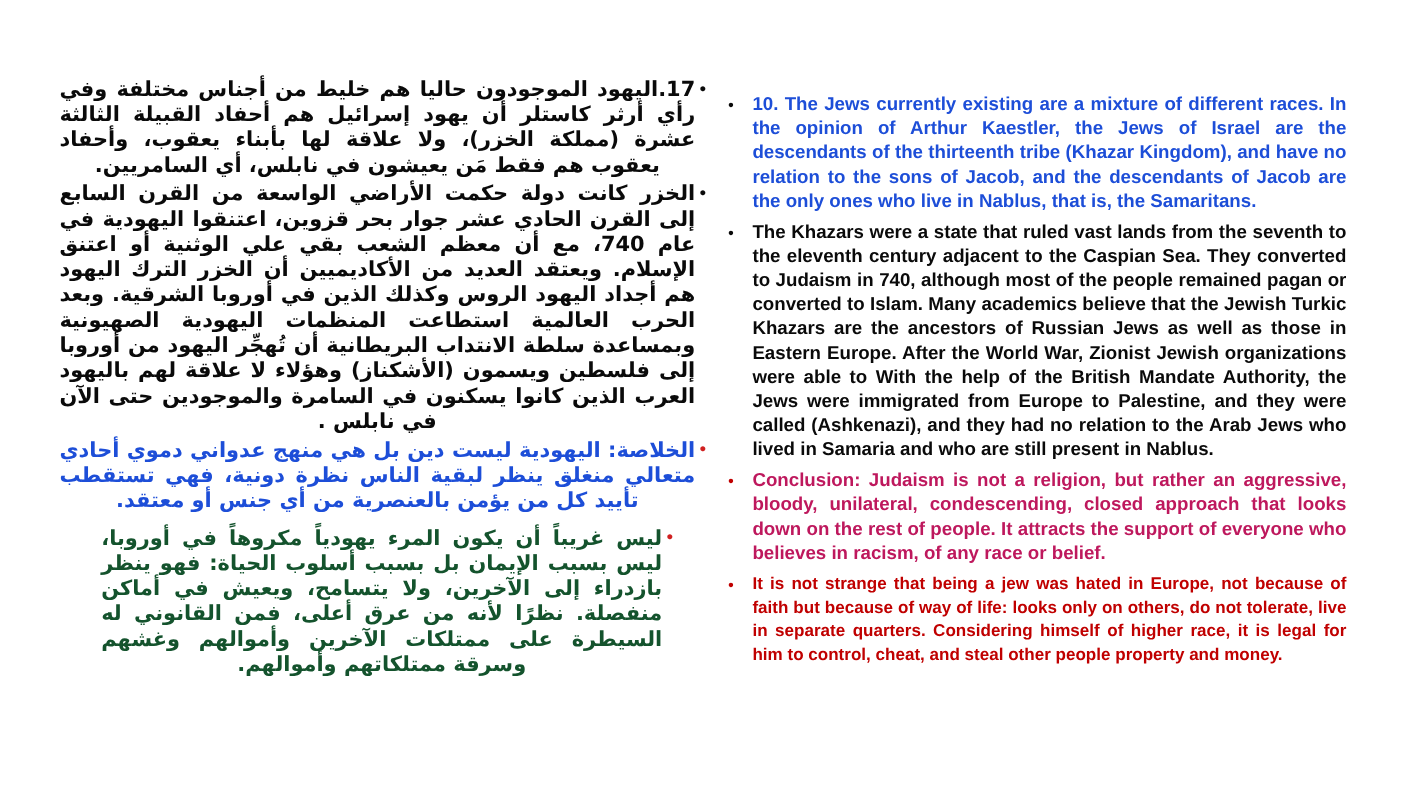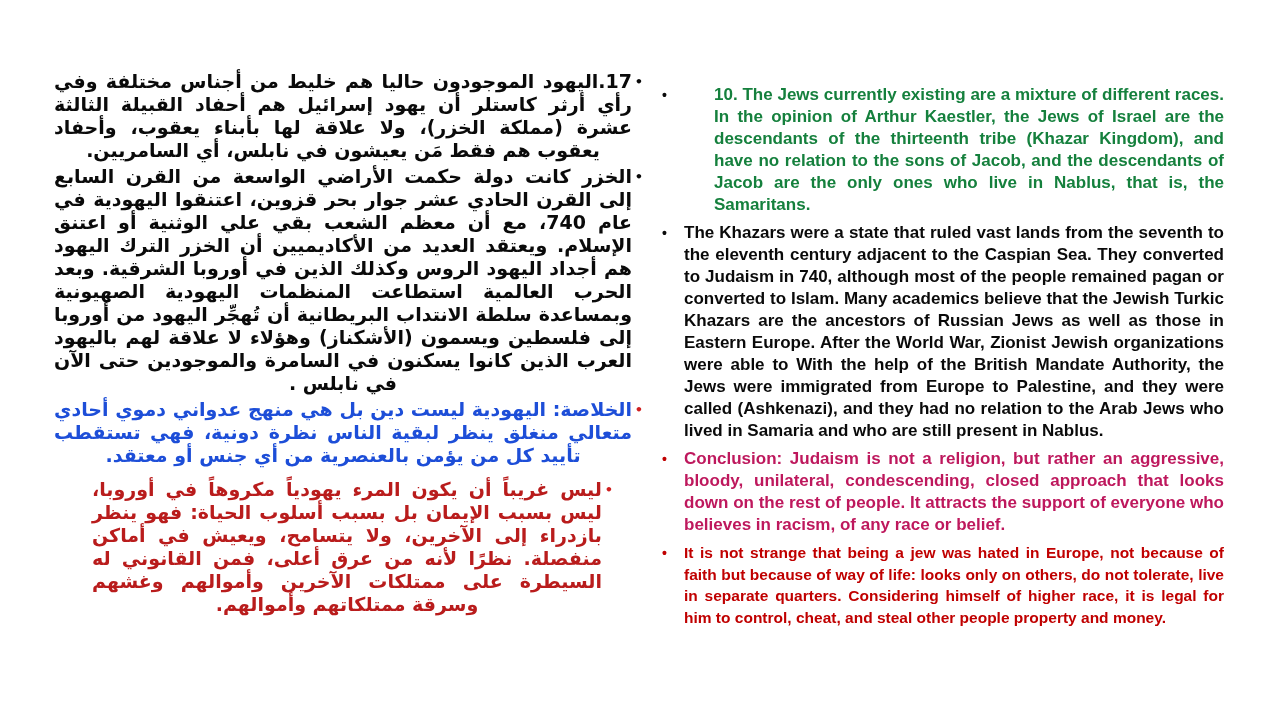--- a/index.html
+++ b/index.html
@@ -98,30 +98,30 @@
       <p class="text" style="color: rgb(10, 10, 10);">الخزر كانت دولة حكمت الأراضي الواسعة من القرن السابع إلى القرن الحادي عشر جوار بحر قزوين، اعتنقوا اليهودية في عام 740، مع أن معظم الشعب بقي علي الوثنية أو اعتنق الإسلام. ويعتقد العديد من الأكاديميين أن الخزر الترك اليهود هم أجداد اليهود الروس وكذلك الذين في أوروبا الشرقية. وبعد الحرب العالمية استطاعت المنظمات اليهودية الصهيونية وبمساعدة سلطة الانتداب البريطانية أن تُهجِّر اليهود من أوروبا إلى فلسطين ويسمون (الأشكناز) وهؤلاء لا علاقة لهم باليهود العرب الذين كانوا يسكنون في السامرة والموجودين حتى الآن في نابلس .</p>
     </div>
 
     <div class="item">
       <span class="bullet" style="color: rgb(208, 32, 32);">•</span>
       <p class="text" style="color: #1d4ed8;">الخلاصة: اليهودية ليست دين بل هي منهج عدواني دموي أحادي متعالي منغلق ينظر لبقية الناس نظرة دونية، فهي تستقطب تأييد كل من يؤمن بالعنصرية من أي جنس أو معتقد.</p>
     </div>
 
     <div class="item item-indent item-gap-before">
       <span class="bullet" style="color: rgb(208, 32, 32);">•</span>
-      <p class="text" style="color: #b91c1c; margin-left: 22px;">ليس غريباً أن يكون المرء يهودياً مكروهاً في أوروبا، ليس بسبب الإيمان بل بسبب أسلوب الحياة: فهو ينظر بازدراء إلى الآخرين، ولا يتسامح، ويعيش في أماكن منفصلة. نظرًا لأنه من عرق أعلى، فمن القانوني له السيطرة على ممتلكات الآخرين وأموالهم وغشهم وسرقة ممتلكاتهم وأموالهم.</p>
+      <p class="text" style="color: #14532d; margin-left: 22px;">ليس غريباً أن يكون المرء يهودياً مكروهاً في أوروبا، ليس بسبب الإيمان بل بسبب أسلوب الحياة: فهو ينظر بازدراء إلى الآخرين، ولا يتسامح، ويعيش في أماكن منفصلة. نظرًا لأنه من عرق أعلى، فمن القانوني له السيطرة على ممتلكات الآخرين وأموالهم وغشهم وسرقة ممتلكاتهم وأموالهم.</p>
     </div>
 
   </div>
 
   <div class="col col-en" dir="ltr" lang="en">
 
     <div class="item">
       <span class="bullet" style="color: rgb(10, 10, 10);">•</span>
-      <p class="text" style="color: #15803d; margin-left: 30px;">10. The Jews currently existing are a mixture of different races. In the opinion of Arthur Kaestler, the Jews of Israel are the descendants of the thirteenth tribe (Khazar Kingdom), and have no relation to the sons of Jacob, and the descendants of Jacob are the only ones who live in Nablus, that is, the Samaritans.</p>
+      <p class="text" style="color: #1d4ed8;">10. The Jews currently existing are a mixture of different races. In the opinion of Arthur Kaestler, the Jews of Israel are the descendants of the thirteenth tribe (Khazar Kingdom), and have no relation to the sons of Jacob, and the descendants of Jacob are the only ones who live in Nablus, that is, the Samaritans.</p>
     </div>
 
     <div class="item">
       <span class="bullet" style="color: rgb(10, 10, 10);">•</span>
       <p class="text" style="color: rgb(10, 10, 10);">The Khazars were a state that ruled vast lands from the seventh to the eleventh century adjacent to the Caspian Sea. They converted to Judaism in 740, although most of the people remained pagan or converted to Islam. Many academics believe that the Jewish Turkic Khazars are the ancestors of Russian Jews as well as those in Eastern Europe. After the World War, Zionist Jewish organizations were able to With the help of the British Mandate Authority, the Jews were immigrated from Europe to Palestine, and they were called (Ashkenazi), and they had no relation to the Arab Jews who lived in Samaria and who are still present in Nablus.</p>
     </div>
 
     <div class="item">
       <span class="bullet" style="color: rgb(192, 0, 0);">•</span>
       <p class="text" style="color: #be185d;">Conclusion: Judaism is not a religion, but rather an aggressive, bloody, unilateral, condescending, closed approach that looks down on the rest of people. It attracts the support of everyone who believes in racism, of any race or belief.</p>

